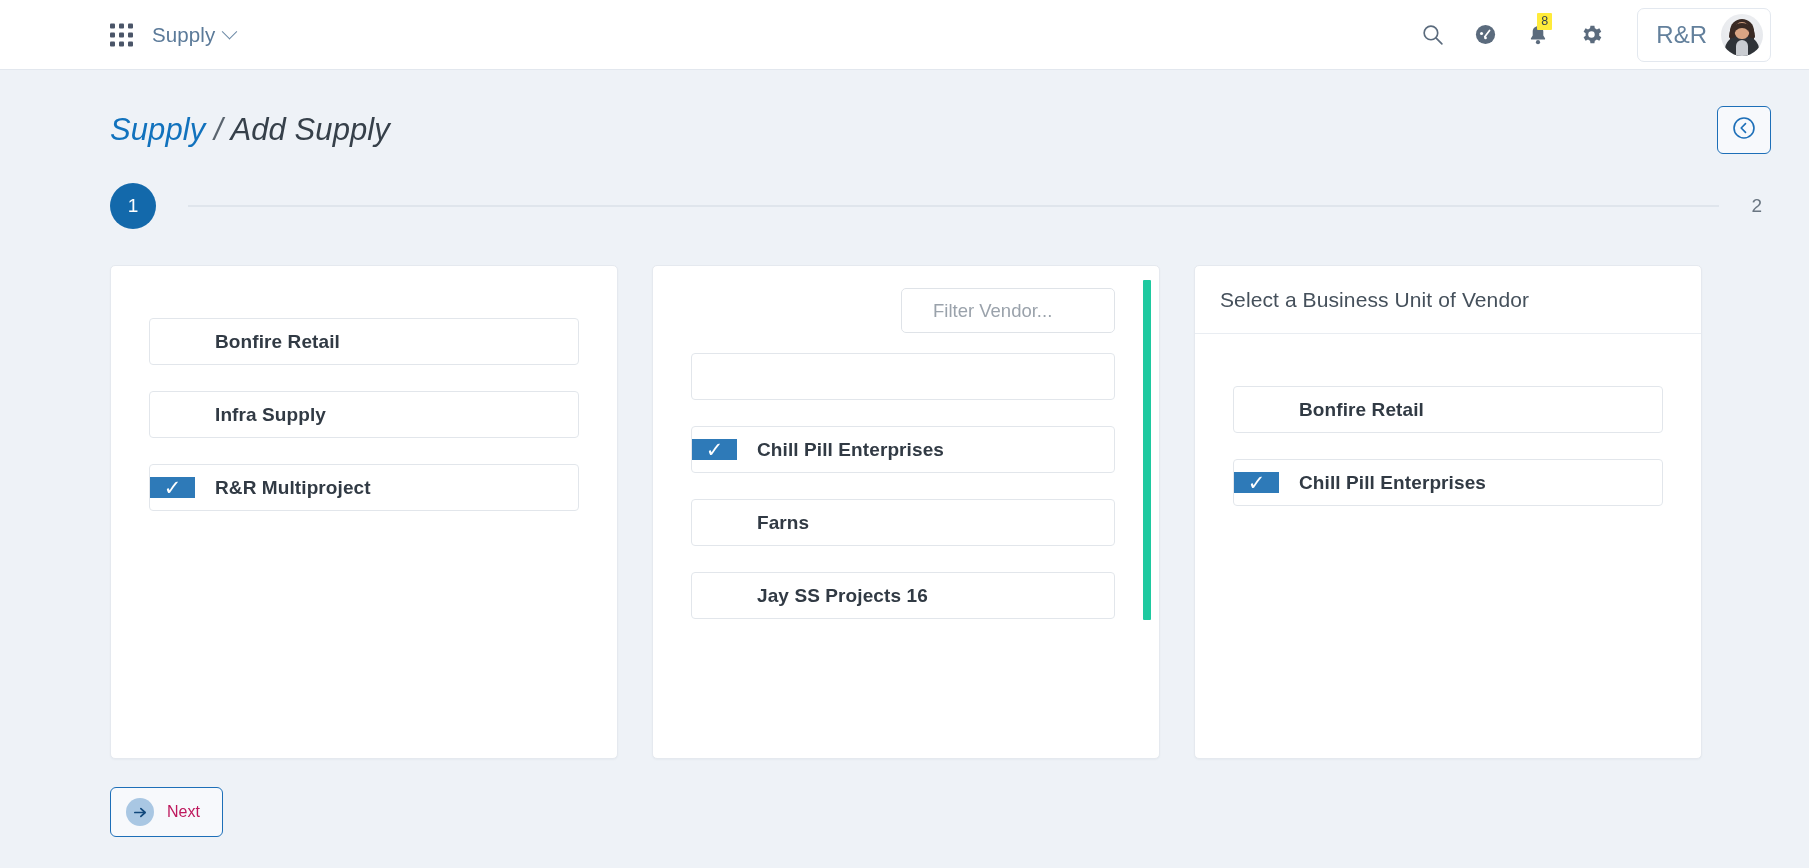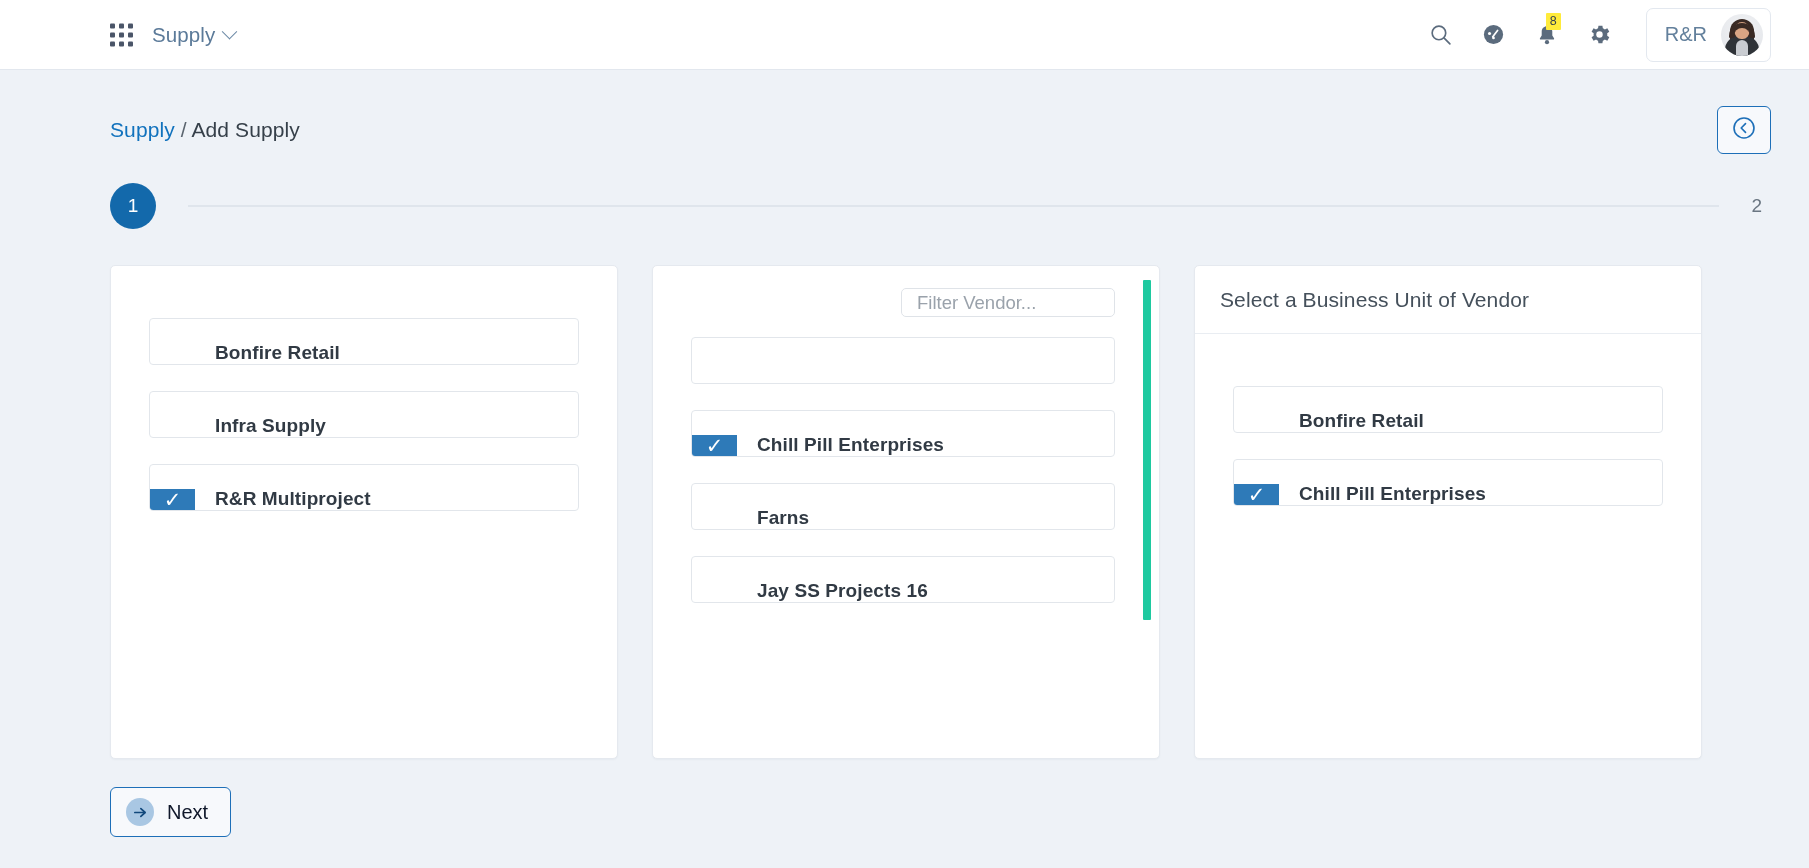--- a/index.html
+++ b/index.html
@@ -90,21 +90,21 @@
     align-items: center;
     gap: 14px;
     border: 1px solid #e3e8ef;
     border-radius: 7px;
     padding: 5px 7px 5px 18px;
     margin-left: 6px;
     cursor: pointer;
     background: #fff;
   }
   .user-chip .uname {
-    font-size: 20px;
+    font-size: 24px;
     color: #63809c;
   }
   .avatar {
     width: 42px; height: 42px;
     border-radius: 50%;
     overflow: hidden;
     background: radial-gradient(circle at 50% 35%, #f2f3f5 0%, #e6e8ec 70%, #dcdfe4 100%);
     position: relative;
     flex: none;
   }
@@ -153,23 +153,24 @@
 
   
   .page { padding: 0 0 0 0; }
 
   .crumbrow {
     display: flex;
     align-items: center;
     padding: 36px 38px 0 110px;
   }
   .breadcrumb {
-    font-size: 21px;
+    font-size: 31px;
     color: #36404a;
     letter-spacing: .1px;
+    font-style: italic;
   }
   .breadcrumb .lnk {
     color: #1172bd;
     cursor: pointer;
   }
   .breadcrumb .sep { color: #5a646e; }
   .back-btn {
     margin-left: auto;
     width: 54px; height: 48px;
     border: 1.4px solid #1d6fb8;
@@ -245,37 +246,37 @@
   }
   .panel-body.scrolling { padding-right: 44px; }
 
   .filter-wrap {
     display: flex;
     justify-content: flex-end;
     margin-bottom: 20px;
   }
   .filter-input {
     width: 214px;
-    height: 29px;
+    height: 45px;
     border: 1px solid #dfe3e8;
     border-radius: 5px;
-    padding: 0 15px;
+    padding: 0 31px;
     font-size: 18.5px;
     color: #3c4650;
     font-family: "Liberation Sans", sans-serif;
     outline: none;
     background: #fff;
   }
   .filter-input::placeholder { color: #9aa2ab; }
 
   .spacer-top { height: 30px; }
 
   .opt-row {
     display: flex;
-    align-items: flex-end;
+    align-items: center;
     height: 47px;
     margin-bottom: 26px;
     border: 1px solid #e2e6eb;
     border-radius: 4px;
     background: #fff;
     cursor: pointer;
     overflow: hidden;
   }
   .opt-box {
     width: 45px;
@@ -325,22 +326,22 @@
     cursor: pointer;
   }
   .next-circle {
     width: 28px; height: 28px;
     border-radius: 50%;
     background: #a9c7e3;
     display: flex; align-items: center; justify-content: center;
     flex: none;
   }
   .next-label {
-    font-size: 20px;
-    color: #0f172a;
+    font-size: 16px;
+    color: #be185d;
   }
 </style>
 </head>
 <body>
 
 <div class="topbar">
 
   <div class="app-grid">
     <i></i>
       <i></i>

